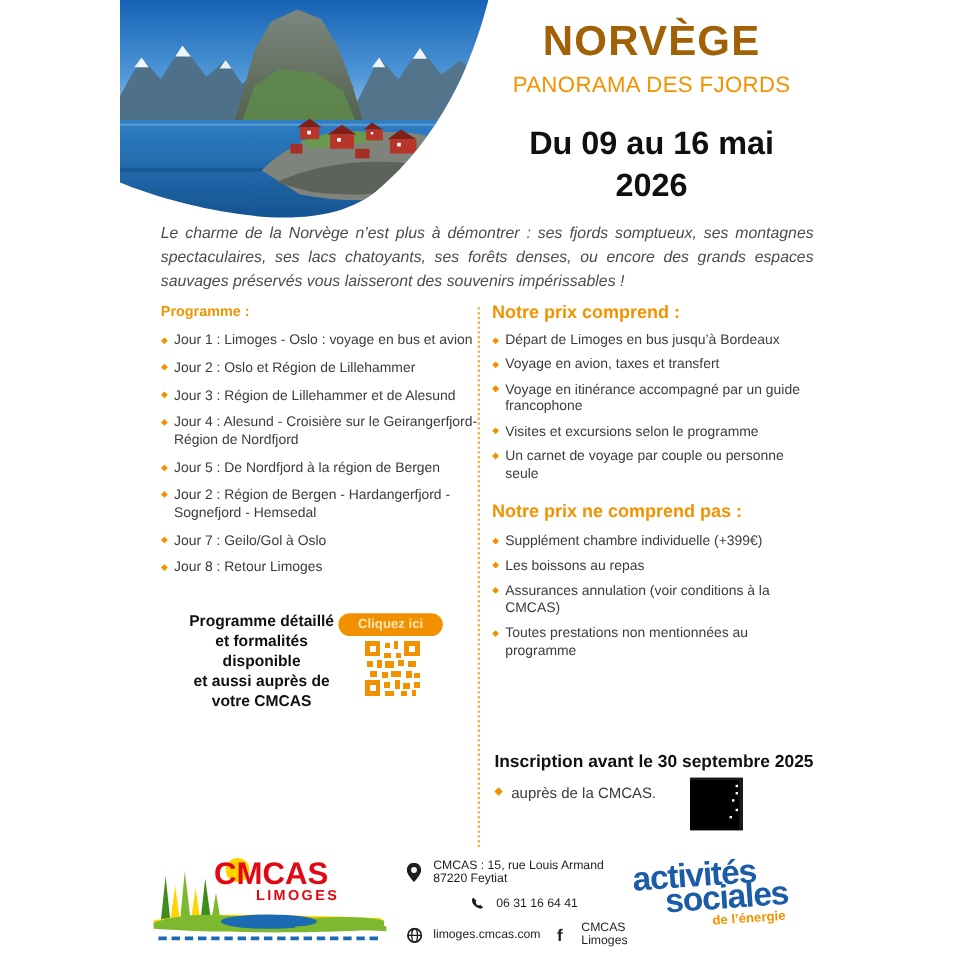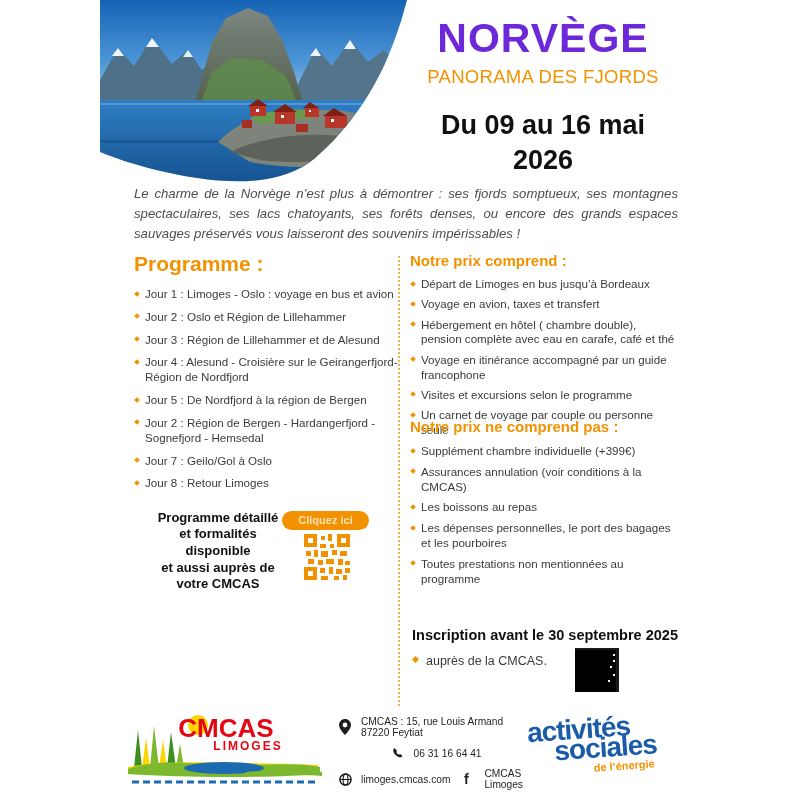--- a/index.html
+++ b/index.html
@@ -4,32 +4,32 @@
 <style>
   html,body{margin:0;padding:0;background:#fff;}
   #page{position:relative;width:800px;height:800px;background:#fff;overflow:hidden;
         font-family:"Liberation Sans",sans-serif;color:#3b3b3b;margin:0 auto;}
 
   
   #photo{position:absolute;left:100px;top:0;width:320px;height:186px;}
 
   
   #title-block{position:absolute;left:412px;top:16px;width:262px;text-align:center;}
-  .t1{font-size:41px;font-weight:bold;color:#6d28d9;letter-spacing:1px;line-height:1.1;}
+  .t1{font-size:35px;font-weight:bold;color:#a16207;letter-spacing:1px;line-height:1.1;}
   .t2{font-size:18.5px;color:#F39200;margin-top:5px;letter-spacing:.3px;}
   .t3{font-size:27px;font-weight:bold;color:#101010;margin-top:20px;line-height:1.3;}
 
   
   #intro{position:absolute;left:134px;top:184px;width:544px;font-style:italic;
          font-size:13.2px;color:#4d4d4d;text-align:justify;line-height:1.5;}
 
   
   #divider{position:absolute;left:398px;top:256px;height:450px;border-left:2px dotted #F2B44E;}
   .sec-h{font-weight:bold;color:#F39200;}
-  .h16{font-size:21px;}
+  .h16{font-size:12px;}
   .h15{font-size:15px;}
   .h18{font-size:18px;}
   .li{position:relative;padding-left:11px;font-size:11.6px;line-height:1.28;color:#3b3b3b;}
   .bullet{position:absolute;left:1px;top:4.5px;width:4px;height:4px;background:#F39200;
           transform:rotate(45deg);}
   #programme{position:absolute;left:134px;top:252px;width:264px;}
   #programme .sec-h{margin-bottom:11px;}
   #programme .li{margin-bottom:8px;}
   #prix1{position:absolute;left:410px;top:252px;width:268px;}
   #prix1 .sec-h{margin-bottom:8px;}
@@ -161,34 +161,33 @@
         <div class="li"><span class="bullet"></span><span>Jour 7 : Geilo/Gol à Oslo</span></div>
         <div class="li"><span class="bullet"></span><span>Jour 8 : Retour Limoges</span></div>
       </div>
   </div>
 
   <div id="prix1">
     <div class="sec-h h15">Notre prix comprend :</div>
     <div>
         <div class="li"><span class="bullet"></span><span>Départ de Limoges en bus jusqu’à Bordeaux</span></div>
         <div class="li"><span class="bullet"></span><span>Voyage en avion, taxes et transfert</span></div>
-        <div class="li"><span class="bullet"></span><span>Hébergement en hôtel ( chambre double), pension complète avec eau en carafe, café et thé</span></div>
+        <div class="li"><span class="bullet"></span></div>
         <div class="li"><span class="bullet"></span><span>Voyage en itinérance accompagné par un guide francophone</span></div>
         <div class="li"><span class="bullet"></span><span>Visites et excursions selon le programme</span></div>
         <div class="li"><span class="bullet"></span><span>Un carnet de voyage par couple ou personne seule</span></div>
       </div>
   </div>
 
   <div id="prix2">
     <div class="sec-h h15">Notre prix ne comprend pas :</div>
     <div>
         <div class="li"><span class="bullet"></span><span>Supplément chambre individuelle (+399€)</span></div>
+        <div class="li"><span class="bullet"></span><span>Les boissons au repas</span></div>
         <div class="li"><span class="bullet"></span><span>Assurances annulation (voir conditions à la CMCAS)</span></div>
-        <div class="li"><span class="bullet"></span><span>Les boissons au repas</span></div>
-        <div class="li"><span class="bullet"></span><span>Les dépenses personnelles, le port des bagages et les pourboires</span></div>
         <div class="li"><span class="bullet"></span><span>Toutes prestations non mentionnées au programme</span></div>
       </div>
   </div>
 
   <div id="details">
     <div class="det-text1">Programme détaillé et formalités disponible</div>
     <button id="cliquez-btn">Cliquez ici</button>
     <div id="qr-orange">
       <svg width="46" height="46" viewBox="0 0 46 46" shape-rendering="crispEdges">
         <rect width="46" height="46" fill="#fff"></rect>

